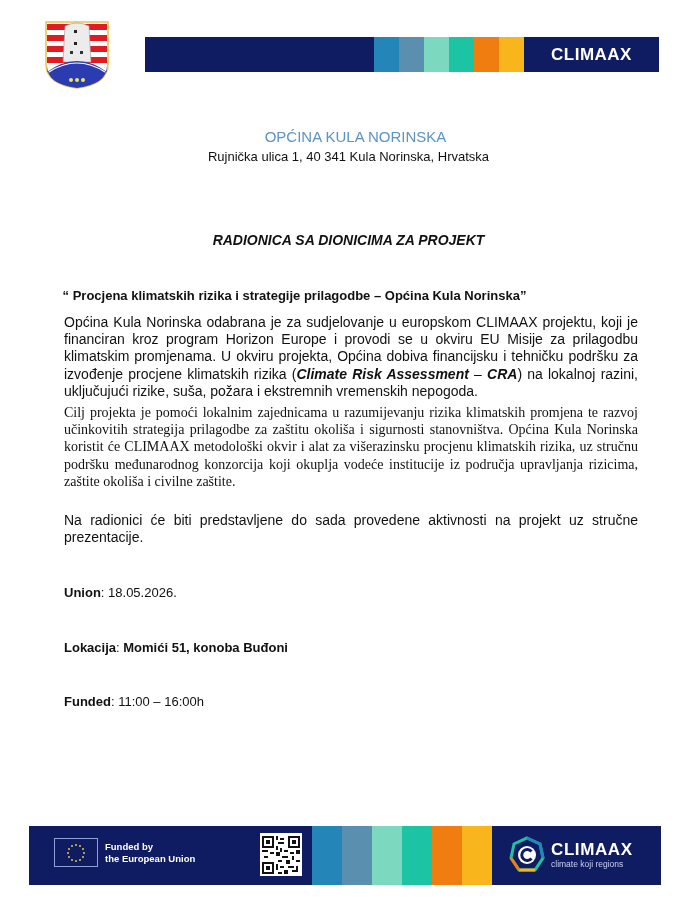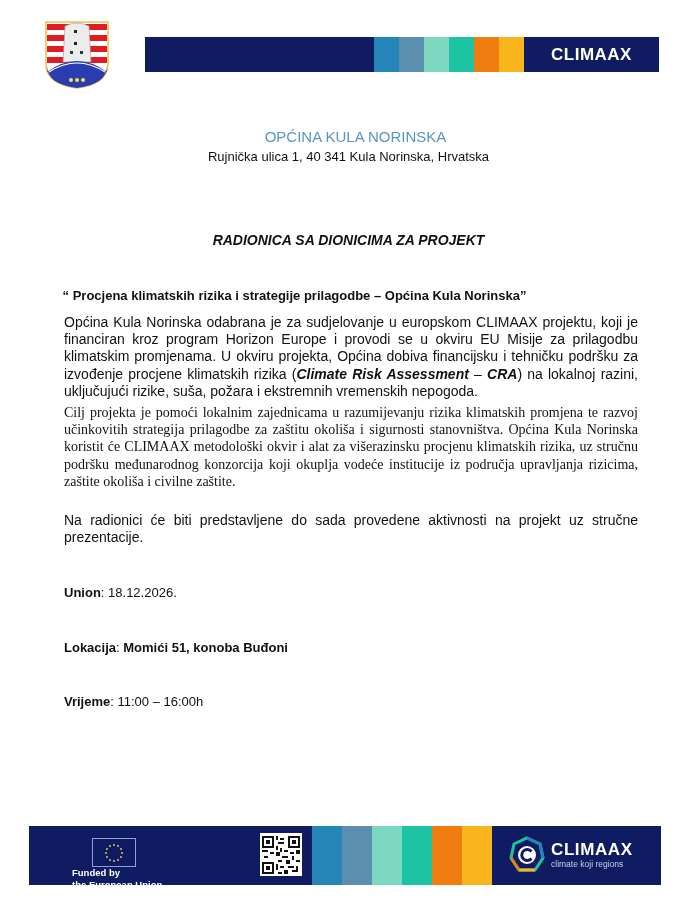--- a/index.html
+++ b/index.html
@@ -37,21 +37,21 @@
 
   .info { position: absolute; left: 64px; font-size: 13px; color: #111; }
   .info b { font-weight: bold; }
   .date { top: 585px; }
   .loc { top: 640px; }
   .time { top: 694px; }
 
   
   .footer { position: absolute; left: 29px; top: 826px; width: 632px; height: 59px;
             background: #0f1c62; display: flex; align-items: stretch; }
-  .eu { position: absolute; left: 36px; top: 12px; display: flex; align-items: center; flex-direction: column; }
+  .eu { position: absolute; left: 25px; top: 12px; display: flex; align-items: center; }
   .eu-flag { width: 44px; height: 29px; border: 1px solid #8fa0d8; box-sizing: border-box;
              display: flex; align-items: center; justify-content: center; }
   .eu-text { margin-left: 7px; color: #fff; font-size: 9.5px; font-weight: bold; line-height: 12px; }
   .qr { position: absolute; left: 231px; top: 7px; width: 42px; height: 43px; background: #fff; }
   .fbands { position: absolute; left: 283px; top: 0; height: 59px; display: flex; }
   .fbands .band { width: 30px; height: 100%; }
   .flogo { position: absolute; left: 480px; top: 10px; display: flex; align-items: center; }
   .flogo-text { margin-left: 6px; color: #fff; }
   .flogo-brand { font-weight: bold; font-size: 17px; letter-spacing: 0.6px; line-height: 18px; }
   .flogo-tag { font-size: 8.5px; color: #c8d0ee; line-height: 10px; }
@@ -95,23 +95,23 @@
 <div class="muni-name" style="color: rgb(91, 147, 199);">OPĆINA KULA NORINSKA</div>
 <div class="muni-addr">Rujnička ulica 1, 40 341 Kula Norinska, Hrvatska</div>
 
 <div class="title">RADIONICA SA DIONICIMA ZA PROJEKT</div>
 <div class="subtitle">“ Procjena klimatskih rizika i strategije prilagodbe – Općina Kula Norinska”</div>
 
 <div class="para p1"><span>Općina Kula Norinska odabrana je za sudjelovanje u europskom CLIMAAX projektu, koji je financiran kroz program Horizon Europe i provodi se u okviru EU Misije za prilagodbu klimatskim promjenama. U okviru projekta, Općina dobiva financijsku i tehničku podršku za izvođenje procjene klimatskih rizika (</span><b><i>Climate Risk Assessment</i></b><span> – </span><b><i>CRA</i></b><span>) na lokalnoj razini, uključujući rizike, suša, požara i ekstremnih vremenskih nepogoda.</span></div>
 <div class="para p2">Cilj projekta je pomoći lokalnim zajednicama u razumijevanju rizika klimatskih promjena te razvoj učinkovitih strategija prilagodbe za zaštitu okoliša i sigurnosti stanovništva. Općina Kula Norinska koristit će CLIMAAX metodološki okvir i alat za višerazinsku procjenu klimatskih rizika, uz stručnu podršku međunarodnog konzorcija koji okuplja vodeće institucije iz područja upravljanja rizicima, zaštite okoliša i civilne zaštite.</div>
 <div class="para p3">Na radionici će biti predstavljene do sada provedene aktivnosti na projekt uz stručne prezentacije.</div>
 
-<div class="info date"><b>Union</b>: <span>18.12.2026.</span></div>
+<div class="info date"><b>Union</b>: <span>18.05.2026.</span></div>
 <div class="info loc"><b>Lokacija</b>: <b>Momići 51, konoba Buđoni</b></div>
-<div class="info time"><b>Vrijeme</b>: <span>11:00 – 16:00h</span></div>
+<div class="info time"><b>Funded</b>: <span>11:00 – 16:00h</span></div>
 
 <div class="footer">
   <div class="eu">
     <div class="eu-flag">
       <svg width="30" height="22" viewBox="0 0 30 22">
         <g fill="#f4d64a">
           <circle cx="15" cy="3" r="0.9"></circle>
             <circle cx="19" cy="4" r="0.9"></circle>
             <circle cx="22" cy="7" r="0.9"></circle>
           <circle cx="23" cy="11" r="0.9"></circle>

